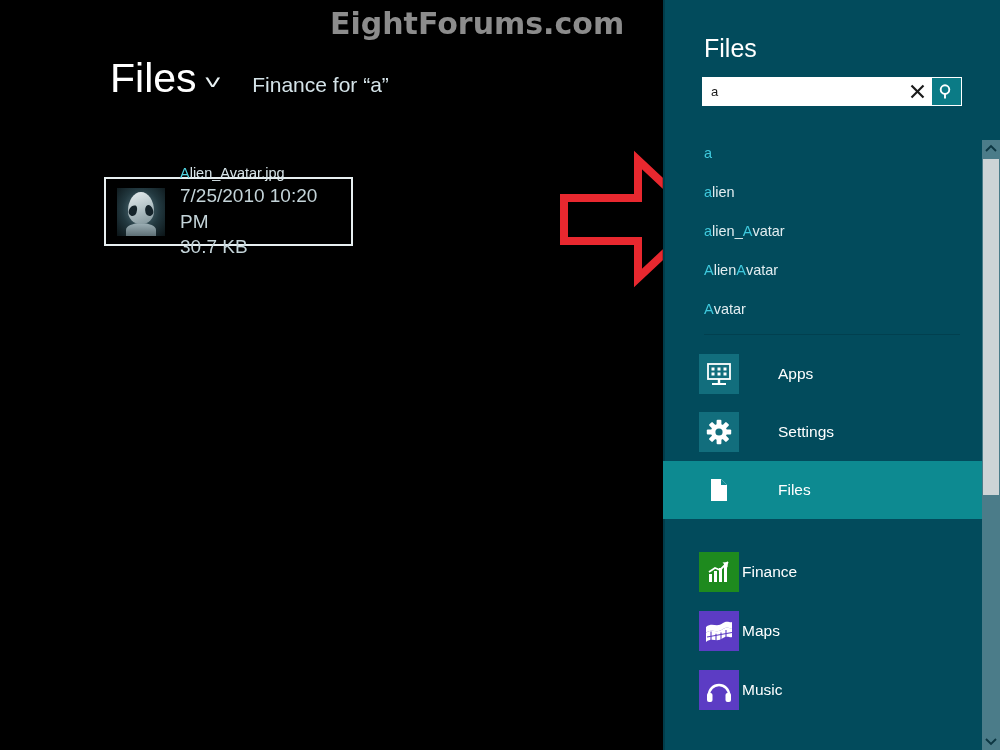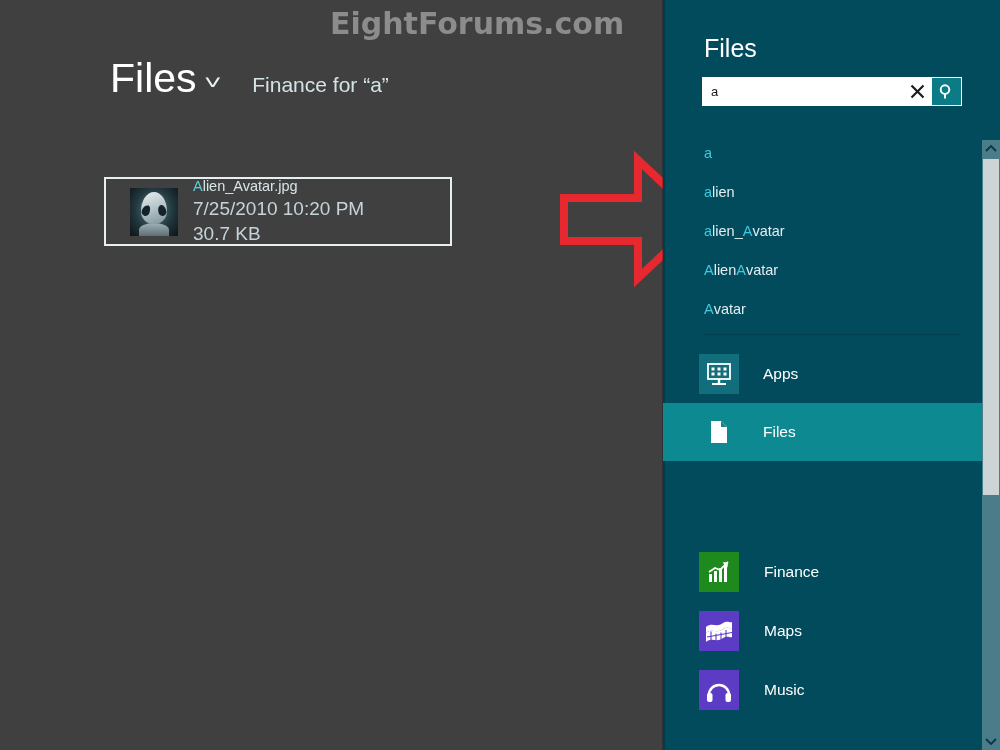--- a/index.html
+++ b/index.html
@@ -15,21 +15,21 @@
     position: relative;
     -webkit-font-smoothing: antialiased;
   }
 
   
   #results-area {
     position: absolute;
     left: 0; top: 0;
     width: 663px;
     height: 750px;
-    background: #404040;
+    background: #000000;
   }
 
   #watermark {
     position: absolute;
     left: 330px;
     top: 6px;
     font-size: 30px;
     font-weight: bold;
     color: #8c8c8c;
     letter-spacing: 0px;
@@ -67,27 +67,27 @@
     font-weight: 300;
     color: #d4e3e8;
     white-space: nowrap;
   }
 
   
   #file-result {
     position: absolute;
     left: 104px;
     top: 177px;
-    width: 348px;
+    width: 249px;
     height: 69px;
     border: 2px solid #e7eff1;
     box-sizing: border-box;
     display: flex;
     align-items: center;
-    padding-left: 24px;
+    padding-left: 11px;
   }
   #file-thumb {
     width: 48px;
     height: 48px;
     flex: 0 0 48px;
     position: relative;
     overflow: hidden;
     background: radial-gradient(ellipse at 50% 45%, #5c7c86 0%, #22383f 55%, #0b1417 100%);
   }
   
@@ -259,21 +259,21 @@
     width: 40px;
     height: 40px;
     flex: 0 0 40px;
     display: flex;
     align-items: center;
     justify-content: center;
     background: #126e7d;
   }
   .scope-row.selected .scope-tile { background: #0d8a91; }
   .scope-label {
-    margin-left: 24px;
+    margin-left: 39px;
     font-size: 15.5px;
     color: #ffffff;
     font-weight: 400;
   }
 
   
   #app-list {
     position: absolute;
     left: 0;
     top: 542px;
@@ -289,21 +289,21 @@
   }
   .app-tile {
     width: 40px;
     height: 40px;
     flex: 0 0 40px;
     display: flex;
     align-items: center;
     justify-content: center;
   }
   .app-label {
-    margin-left: 25px;
+    margin-left: 3px;
     font-size: 15.5px;
     color: #ffffff;
   }
 
   
   #scrollbar {
     position: absolute;
     right: 0;
     top: 140px;
     width: 18px;
@@ -435,20 +435,35 @@
           <rect x="5.5" y="11.5" width="3" height="3" fill="#ffffff"></rect>
           <rect x="11.5" y="11.5" width="3" height="3" fill="#ffffff"></rect>
           <rect x="17.5" y="11.5" width="3" height="3" fill="#ffffff"></rect>
           <rect x="11.8" y="18" width="2.4" height="4" fill="#ffffff"></rect>
           <rect x="6" y="22" width="14" height="2" fill="#ffffff"></rect>
         </svg>
       </div>
       <span class="scope-label">Apps</span>
     </div>
 
+    <div class="scope-row">
+      <div class="scope-tile">
+        <svg width="26" height="26" viewBox="0 0 26 26" aria-hidden="true">
+          <g fill="#ffffff">
+            <rect x="10.6" y="0.8" width="4.8" height="24.4" rx="1"></rect>
+            <rect x="10.6" y="0.8" width="4.8" height="24.4" rx="1" transform="rotate(45 13 13)"></rect>
+            <rect x="10.6" y="0.8" width="4.8" height="24.4" rx="1" transform="rotate(90 13 13)"></rect>
+            <rect x="10.6" y="0.8" width="4.8" height="24.4" rx="1" transform="rotate(135 13 13)"></rect>
+            <circle cx="13" cy="13" r="8"></circle>
+          </g>
+          <circle cx="13" cy="13" r="3.6" fill="#126e7d"></circle>
+        </svg>
+      </div>
+      <span class="scope-label">Settings</span>
+    </div>
 
     <div class="scope-row selected">
       <div class="scope-tile">
         <svg width="26" height="26" viewBox="0 0 26 26" aria-hidden="true">
           <path d="M5 2 H15 L21 8 V24 H5 Z" fill="#ffffff"></path>
           <path d="M15 2 L15 8 L21 8 Z" fill="#0d8a91"></path>
         </svg>
       </div>
       <span class="scope-label">Files</span>
     </div>

